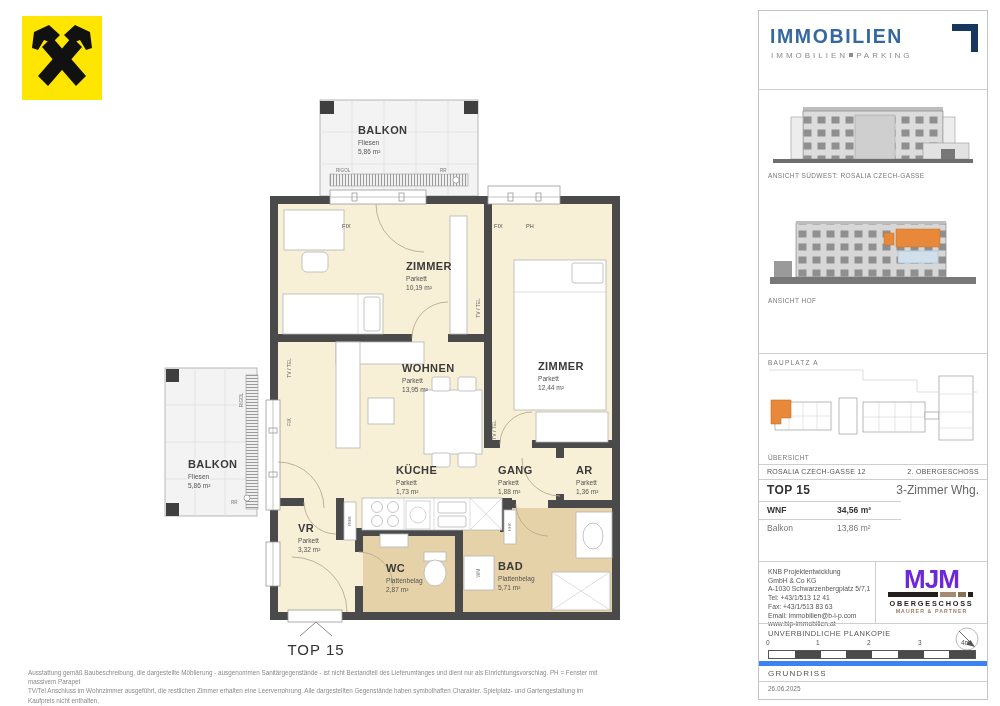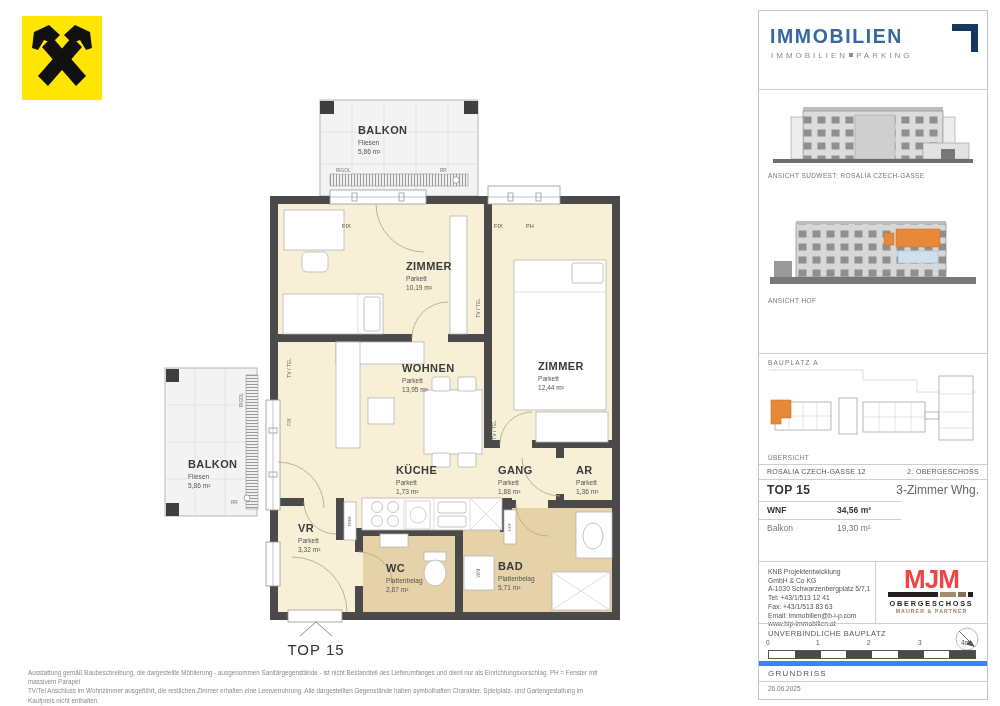--- a/index.html
+++ b/index.html
@@ -28,21 +28,21 @@
   .caption{font-size:6.5px;color:#777;letter-spacing:.4px;padding-left:9px;}
   .minilabel{font-size:6.5px;color:#777;letter-spacing:1.2px;padding:5px 0 0 9px;}
   .row{display:flex;justify-content:space-between;align-items:center;padding:0 8px;}
   .f7{font-size:7px;color:#555;letter-spacing:.3px;}
   .unitbig{font-size:12px;font-weight:700;color:#333;letter-spacing:.4px;}
   .unittype{font-size:12px;color:#666;}
   .wnf{font-size:8.5px;font-weight:700;color:#333;}
   .balk{font-size:8.5px;color:#777;}
   .hr-part{position:absolute;left:0;height:0;border-top:1px solid #cfcfcf;width:142px;}
   .addr{font-size:6.8px;line-height:8.7px;color:#555;padding:6px 0 0 9px;width:104px;}
-  .mjm-name{font-size:26px;font-weight:700;color:#ef4444;text-align:center;line-height:24px;margin-top:5px;
+  .mjm-name{font-size:26px;font-weight:700;color:#6d28d9;text-align:center;line-height:24px;margin-top:5px;
             letter-spacing:-1px;}
   .mjm-bar{display:flex;gap:2px;width:88px;margin:1px auto 2px auto;align-items:center;}
   .mjm-bar i{display:block;height:5px;}
   .mjm-l1{font-size:7.3px;font-weight:700;letter-spacing:1.8px;color:#241f1c;text-align:center;}
   .mjm-l2{font-size:5.2px;font-weight:700;letter-spacing:1.1px;color:#9b7d5c;text-align:center;}
   .plankopie{font-size:7.5px;color:#555;letter-spacing:.5px;padding:5px 0 0 9px;}
   .scale-num{position:absolute;top:0;font-size:6.5px;color:#555;}
   .scalebar{position:absolute;left:9px;top:11px;width:206px;height:7px;border:1px solid #555;display:flex;}
   .scalebar i{display:block;height:100%;}
   .grundriss{font-size:8px;color:#555;letter-spacing:1.2px;padding:3px 0 0 9px;}
@@ -332,21 +332,21 @@
     <span class="unittype">3-Zimmer Whg.</span>
   </div>
   <div class="hr-part" style="top:490px;"></div>
   <div class="sec row" style="top:490px;height:18px;justify-content:flex-start;">
     <span class="wnf" style="width:70px;">WNF</span>
     <span class="wnf">34,56 m²</span>
   </div>
   <div class="hr-part" style="top:508px;"></div>
   <div class="sec row" style="top:508px;height:18px;justify-content:flex-start;">
     <span class="balk" style="width:70px;">Balkon</span>
-    <span class="balk">19,30 m²</span>
+    <span class="balk">13,86 m²</span>
   </div>
 
   <div class="sec" style="top:550px;height:62px;border-top:1px solid #cfcfcf;">
     <div class="addr">
       <div>KNB Projektentwicklung</div>
       <div>GmbH &amp; Co KG</div>
       <div>A-1030 Schwarzenbergplatz 5/7,1</div>
       <div>Tel: +43/1/513 12 41</div>
       <div>Fax: +43/1/513 83 63</div>
       <div>Email: immobilien@b-i-p.com</div>
@@ -359,21 +359,21 @@
           <i style="width:16px;background:#a58c6f;"></i>
           <i style="width:8px;background:#8a6f52;"></i>
           <i style="width:5px;background:#241f1c;"></i>
       </div>
       <div class="mjm-l1">OBERGESCHOSS</div>
       <div class="mjm-l2">MAURER &amp; PARTNER</div>
     </div>
   </div>
 
   <div class="sec" style="top:612px;height:18px;border-top:1px solid #cfcfcf;">
-    <div class="plankopie">UNVERBINDLICHE BAUPLATZ</div>
+    <div class="plankopie">UNVERBINDLICHE PLANKOPIE</div>
   </div>
   <svg class="abs" style="right:4px;top:614px;" width="32" height="32" viewBox="0 0 32 32">
     <circle cx="16" cy="14" r="11" fill="#fff" stroke="#a8a8a8" stroke-width="0.8"></circle>
     <line x1="8" y1="6" x2="20" y2="18" stroke="#666" stroke-width="1"></line>
     <polygon points="24,22 15,19.5 19.5,15" fill="#555"></polygon>
   </svg>
   <div class="sec" style="top:628px;height:22px;">
     <span class="scale-num" style="left:7px;">0</span>
     <span class="scale-num" style="left:57px;">1</span>
     <span class="scale-num" style="left:108px;">2</span>

